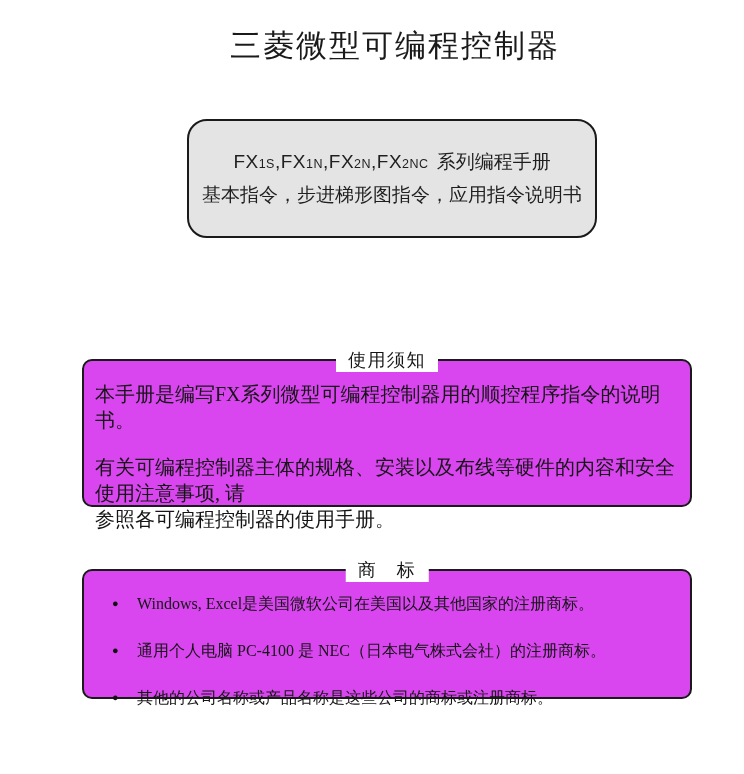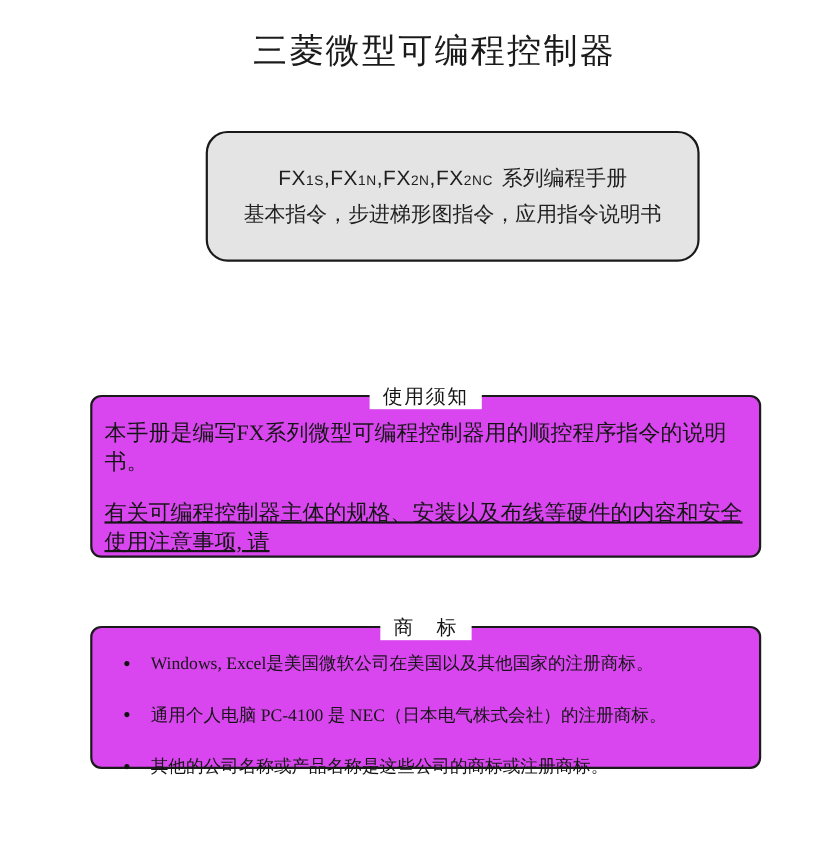--- a/index.html
+++ b/index.html
@@ -26,21 +26,21 @@
     letter-spacing: 2px;
     color: #1a1a1a;
     padding-left: 46px;
   }
 
   
   .manual-box {
     position: absolute;
     left: 187px;
     top: 119px;
-    width: 449px;
+    width: 410px;
     height: 119px;
     box-sizing: border-box;
     border: 2px solid #1a1a1a;
     border-radius: 20px;
     background: #e4e4e4;
     display: flex;
     flex-direction: column;
     align-items: center;
     justify-content: center;
     gap: 7px;
@@ -93,21 +93,21 @@
 
   
   .body-text {
     margin: 0;
     padding: 0 11px;
     font-size: 20px;
     line-height: 26px;
     color: #151515;
   }
   .body-text.p1 { margin-top: 20px; }
-  .body-text.p2 { margin-top: 21px; text-decoration: underline; }
+  .body-text.p2 { margin-top: 21px; }
   .body-text .line { display: block; }
 
   
   .bullet-row {
     display: flex;
     align-items: flex-start;
     padding-left: 28px;
     padding-right: 10px;
     font-size: 16px;
     line-height: 21px;
@@ -135,20 +135,21 @@
     <div class="series-line"><span class="fx">FX</span><span class="fx sub">1S</span><span class="fx">,FX</span><span class="fx sub">1N</span><span class="fx">,FX</span><span class="fx sub">2N</span><span class="fx">,FX</span><span class="fx sub">2NC</span><span class="cn-suffix">系列编程手册</span>
     </div>
     <div class="subtitle-line">基本指令，步进梯形图指令，应用指令说明书</div>
   </div>
 
   <section class="frame notice">
     <div class="frame-title">使用须知</div>
     <p class="body-text p1">本手册是编写FX系列微型可编程控制器用的顺控程序指令的说明书。</p>
     <p class="body-text p2">
       <span class="line">有关可编程控制器主体的规格、安装以及布线等硬件的内容和安全使用注意事项, 请</span>
+      <span class="line">参照各可编程控制器的使用手册。</span>
     </p>
   </section>
 
   <section class="frame trademark">
     <div class="frame-title">商　标</div>
 
     <div class="bullet-row first">
       <span class="bullet">●</span>
       <span class="bullet-text">Windows, Excel是美国微软公司在美国以及其他国家的注册商标。</span>
     </div>

